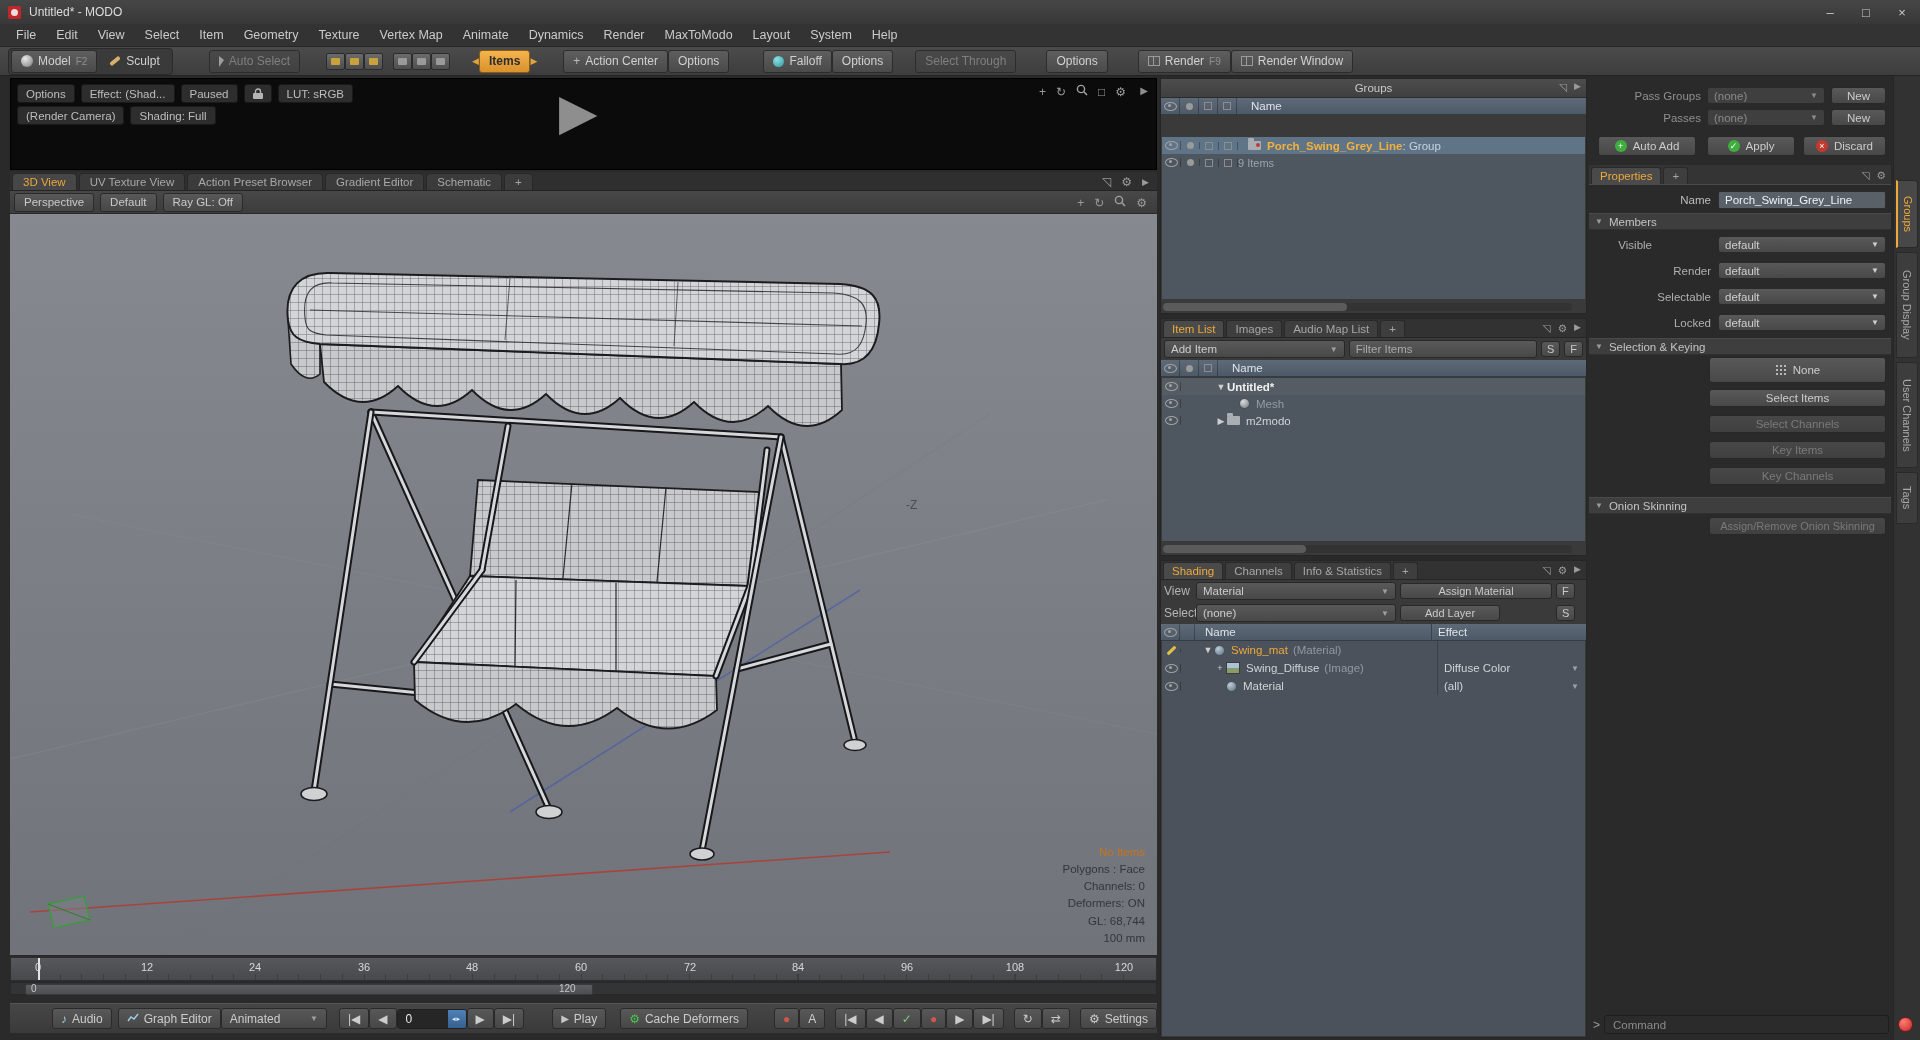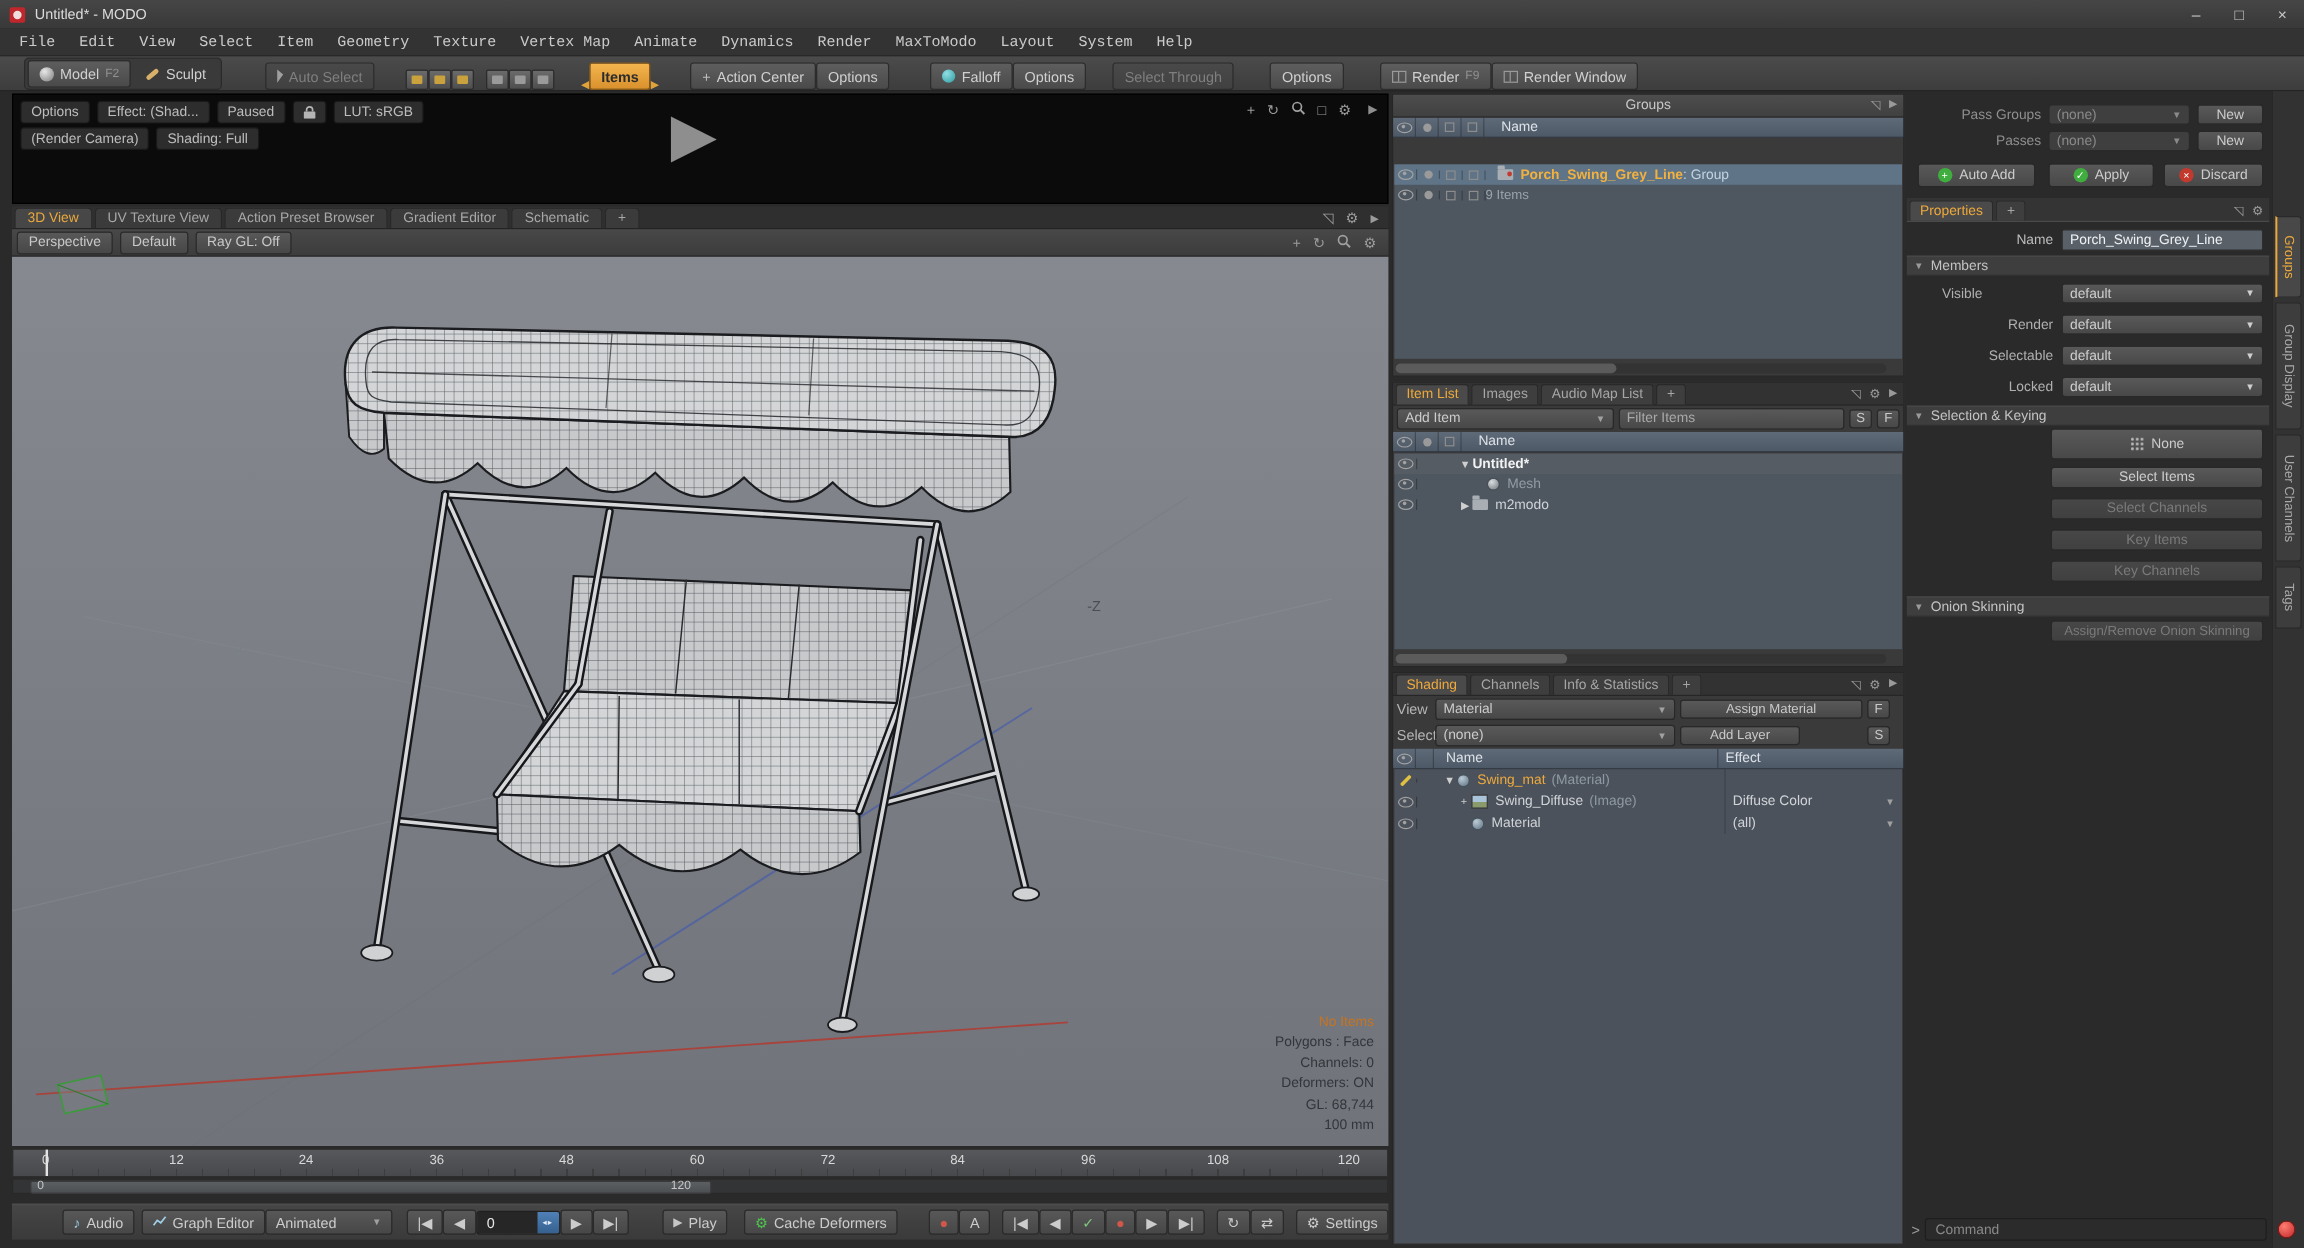--- a/index.html
+++ b/index.html
@@ -9,23 +9,23 @@
   
   .titlebar{left:0;top:0;width:1920px;height:24px;background:linear-gradient(#464646,#383838);
             border-bottom:1px solid #222;display:flex;align-items:center;}
   .app-icon{width:13px;height:13px;margin:0 8px;background:#c0272d;border-radius:2px;position:relative;}
   .app-icon::after{content:"";position:absolute;inset:3px;background:#f0dede;border-radius:50%;}
   .title-text{color:#dcdcdc;font-size:12px;}
   .win-controls{margin-left:auto;display:flex;}
   .win-btn{width:36px;height:24px;display:flex;align-items:center;justify-content:center;color:#c9c9c9;font-size:13px;}
   .menubar{left:0;top:24px;width:1920px;height:22px;background:#333;border-bottom:1px solid #262626;
            display:flex;align-items:center;padding-left:6px;}
-  .menu-item{padding:0 10px;font-size:12.5px;color:#cbcbcb;font-family:Liberation Mono, monospace;}
+  .menu-item{padding:0 10px;font-size:12.5px;color:#cbcbcb;}
   .toolbar{left:0;top:47px;width:1920px;height:29px;background:linear-gradient(#4b4b4b,#3d3d3d);
-           border-bottom:1px solid #242424;display:flex;align-items:flex-end;padding-left:20px;box-sizing:border-box;}
+           border-bottom:1px solid #242424;display:flex;align-items:center;padding-left:8px;box-sizing:border-box;}
   .tb-btn{display:inline-flex;align-items:center;gap:5px;padding:2px 9px;border-radius:3px;white-space:nowrap;
           background:linear-gradient(#5e5e5e,#4a4a4a);border:1px solid #2c2c2c;color:#d0d0d0;font-size:12px;height:17px;}
   .tb-btn.disabled{color:#7f7f7f;background:linear-gradient(#494949,#414141);}
   .tb-btn.items{background:linear-gradient(#f4b54e,#d9912c);border-color:#8a5a14;color:#2c2c2c;font-weight:bold;}
   .tb-key{color:#909090;font-size:10px;}
   .tb-group{display:flex;align-items:center;gap:2px;background:#3a3a3a;border:1px solid #2a2a2a;border-radius:4px;padding:1px 2px;}
   .sp{display:inline-block;height:1px;}
   .mode-ico{width:17px;height:15px;background:linear-gradient(#6b6b6b,#4e4e4e);border:1px solid #2b2b2b;border-radius:2px;position:relative;}
   .mode-ico::after{content:"";position:absolute;inset:4px;background:#c9a23e;border-radius:1px;}
   .mode-ico.grey::after{background:#9a9a9a;}

